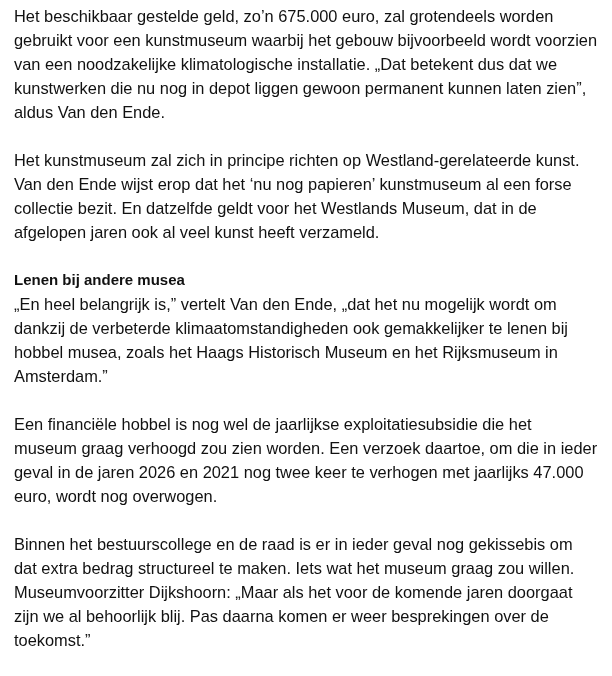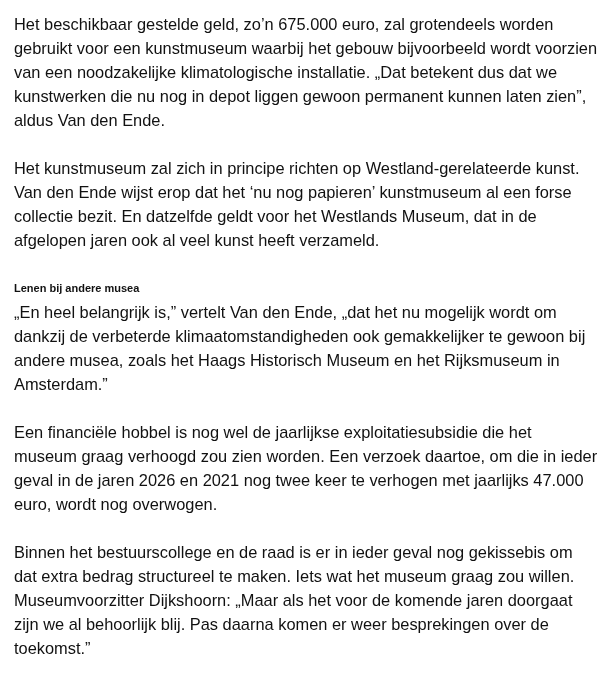--- a/index.html
+++ b/index.html
@@ -9,40 +9,40 @@
     }
     body {
       width: 612px;
       height: 676px;
       overflow: hidden;
       font-family: "Liberation Sans", sans-serif;
       color: #111111;
     }
     .article {
       position: relative;
-      padding: 12px 14px 0 14px;
+      padding: 4px 14px 0 14px;
       font-size: 16.4px;
       line-height: 24px;
     }
     .para {
       margin: 0 0 24px 0;
     }
     .subheading {
       font-weight: bold;
       margin: 0;
-      font-size: 11px;
+      font-size: 15px;
       line-height: 24px;
     }
     .para.after-heading {
       margin-top: 0;
     }
   </style>
 </head>
 <body>
 
 <div class="article">
   <p class="para">Het beschikbaar gestelde geld, zo’n 675.000 euro, zal grotendeels worden gebruikt voor een kunstmuseum waarbij het gebouw bijvoorbeeld wordt voorzien van een noodzakelijke klimatologische installatie. „Dat betekent dus dat we kunstwerken die nu nog in depot liggen gewoon permanent kunnen laten zien”, aldus Van den Ende.</p>
   <p class="para">Het kunstmuseum zal zich in principe richten op Westland-gerelateerde kunst. Van den Ende wijst erop dat het ‘nu nog papieren’ kunstmuseum al een forse collectie bezit. En datzelfde geldt voor het Westlands Museum, dat in de afgelopen jaren ook al veel kunst heeft verzameld.</p>
   <h3 class="subheading">Lenen bij andere musea</h3>
-  <p class="para after-heading">„En heel belangrijk is,” vertelt Van den Ende, „dat het nu mogelijk wordt om dankzij de verbeterde klimaatomstandigheden ook gemakkelijker te gewoon bij andere musea, zoals het Haags Historisch Museum en het Rijksmuseum in Amsterdam.”</p>
+  <p class="para after-heading">„En heel belangrijk is,” vertelt Van den Ende, „dat het nu mogelijk wordt om dankzij de verbeterde klimaatomstandigheden ook gemakkelijker te lenen bij hobbel musea, zoals het Haags Historisch Museum en het Rijksmuseum in Amsterdam.”</p>
   <p class="para">Een financiële hobbel is nog wel de jaarlijkse exploitatiesubsidie die het museum graag verhoogd zou zien worden. Een verzoek daartoe, om die in ieder geval in de jaren 2026 en 2021 nog twee keer te verhogen met jaarlijks 47.000 euro, wordt nog overwogen.</p>
   <p class="para">Binnen het bestuurscollege en de raad is er in ieder geval nog gekissebis om dat extra bedrag structureel te maken. Iets wat het museum graag zou willen. Museumvoorzitter Dijkshoorn: „Maar als het voor de komende jaren doorgaat zijn we al behoorlijk blij. Pas daarna komen er weer besprekingen over de toekomst.”</p>
 </div>
 
 </body></html>

